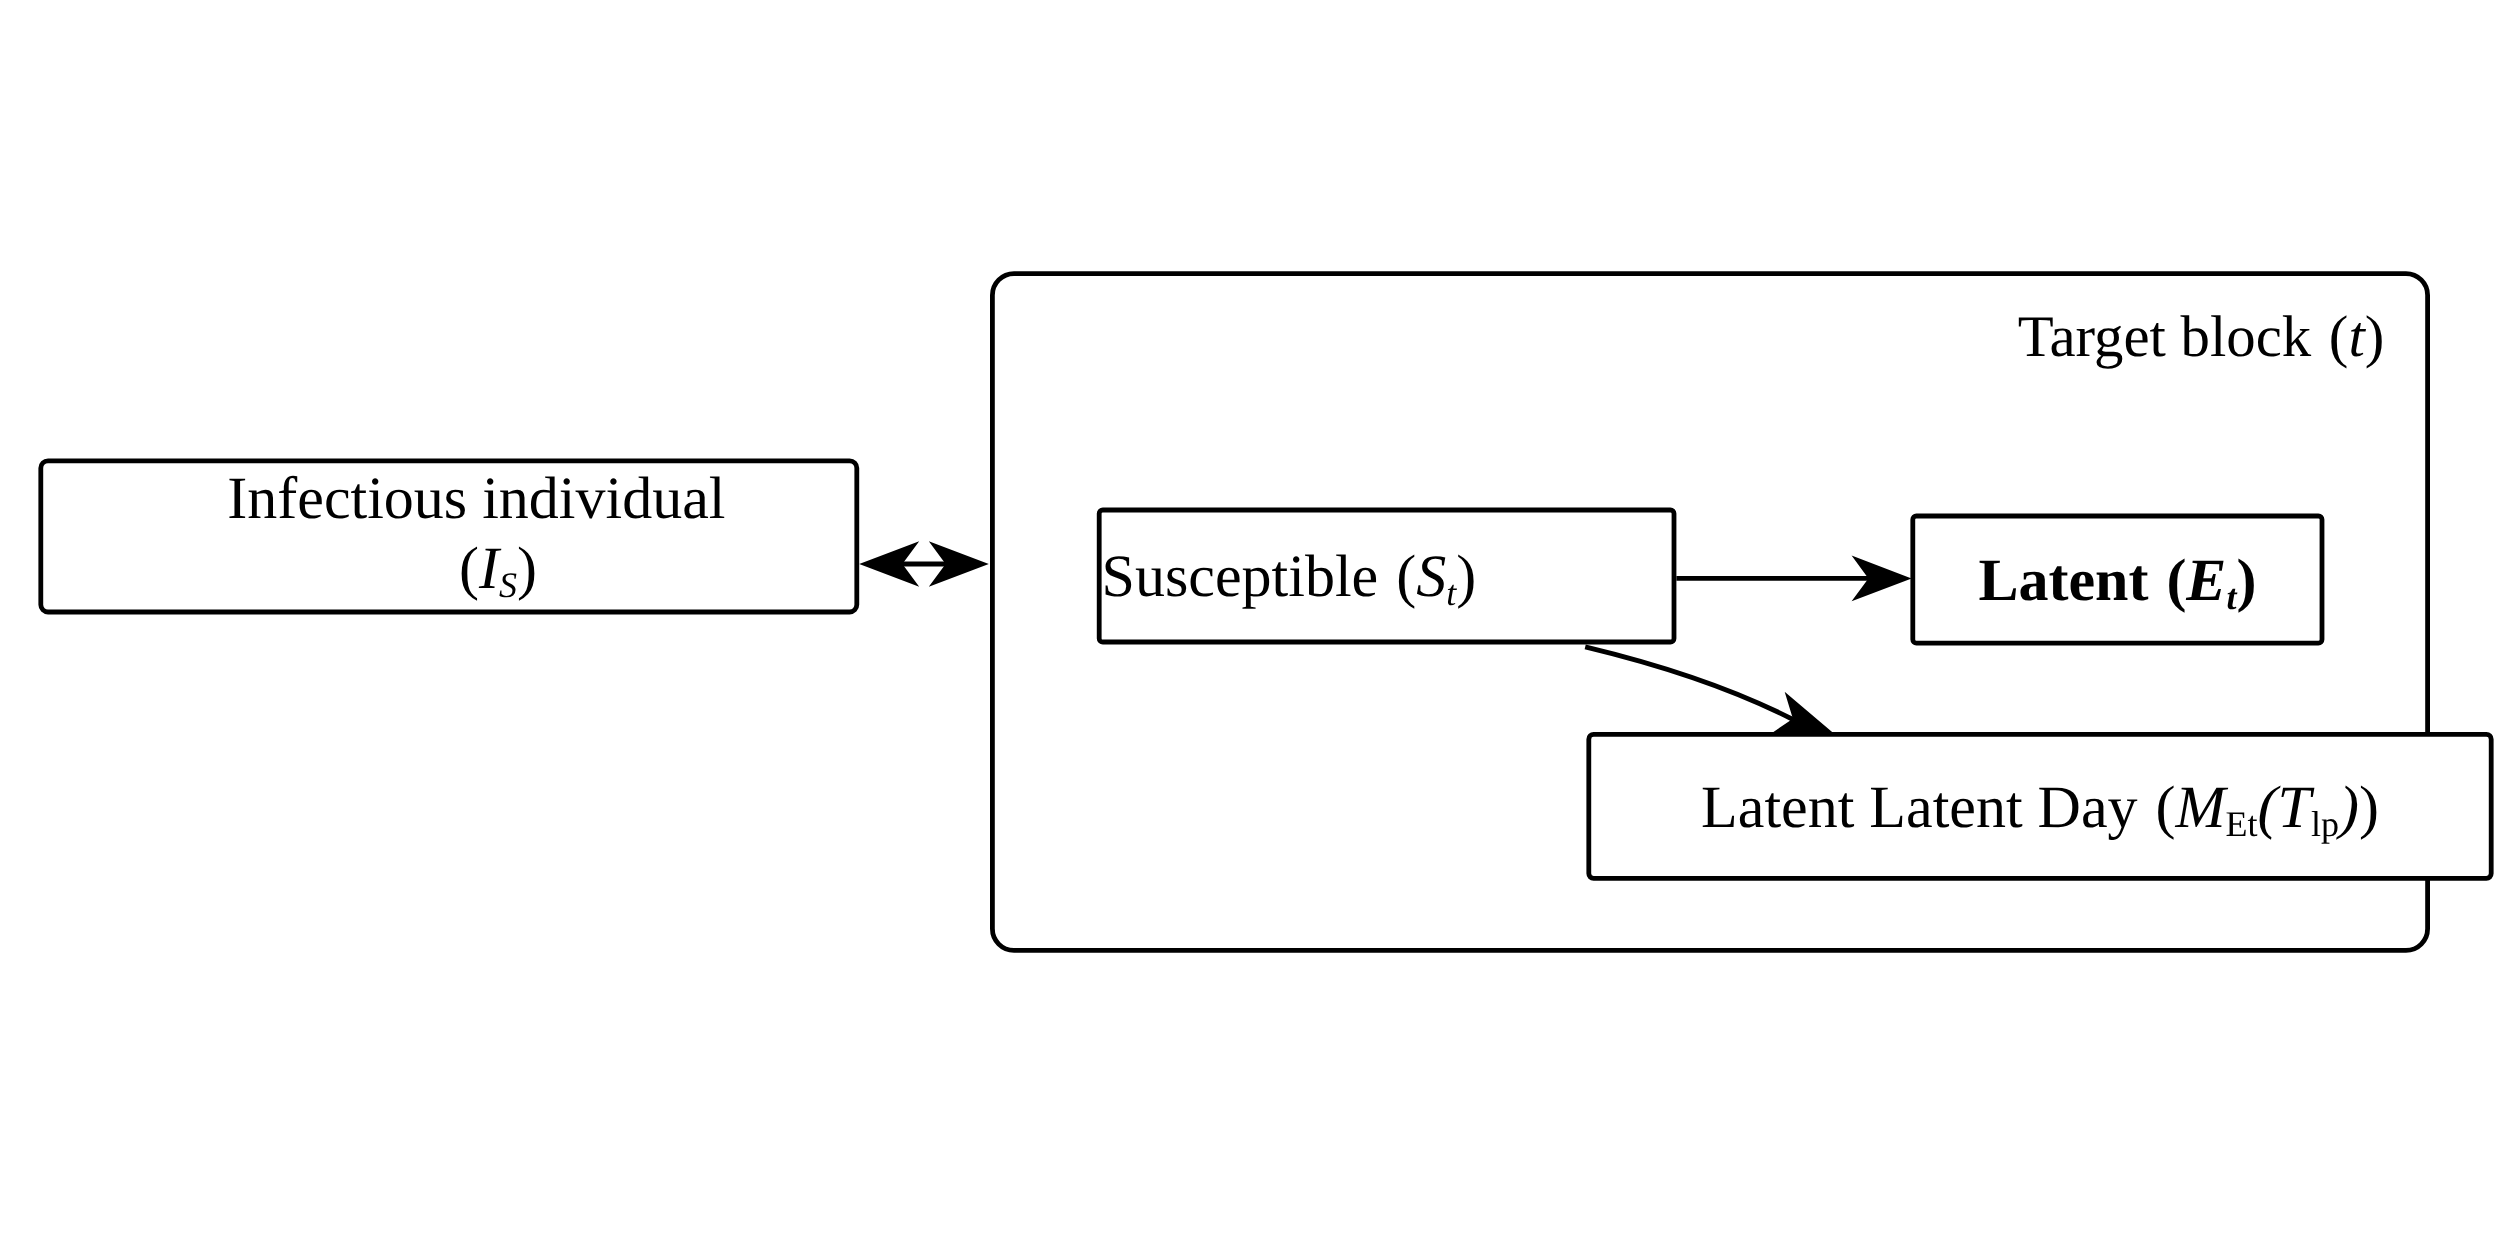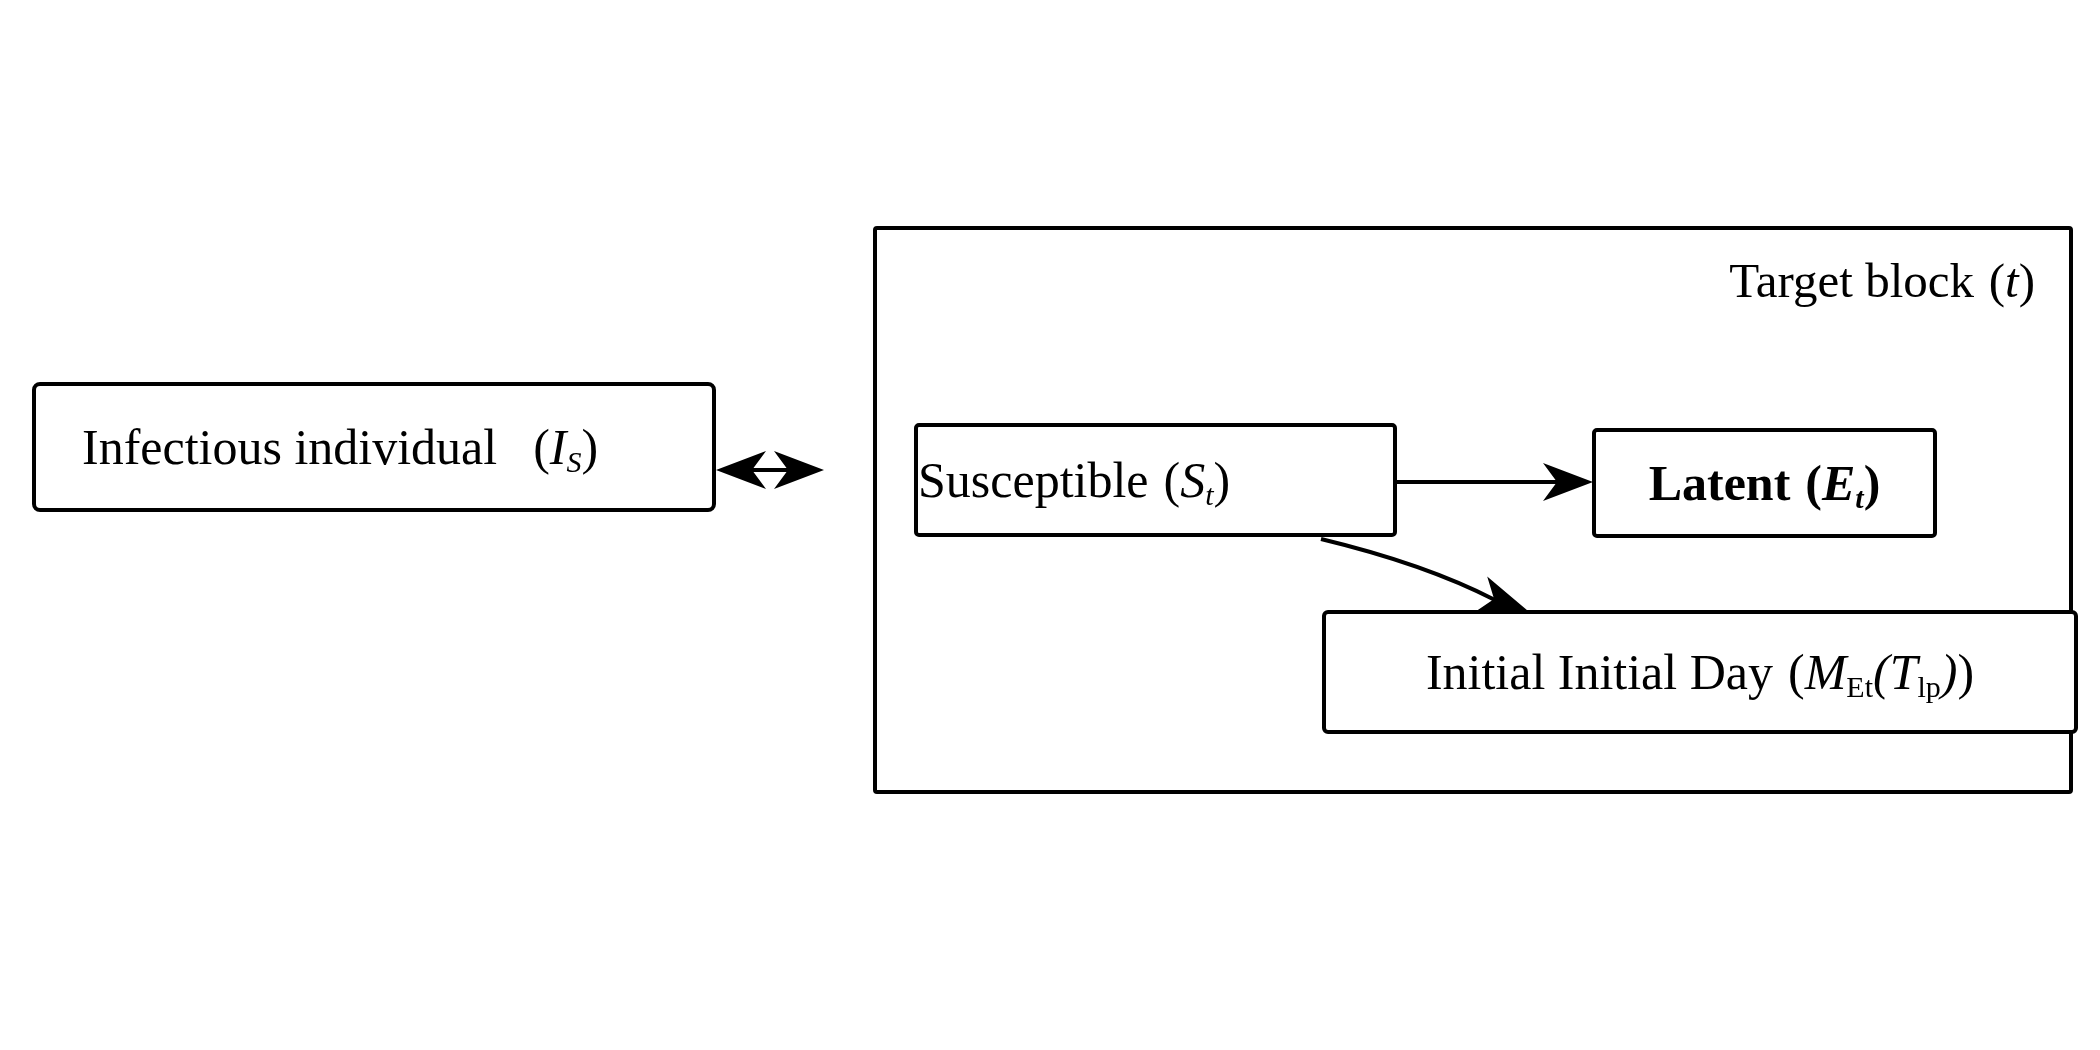--- a/index.html
+++ b/index.html
@@ -4,22 +4,22 @@
 <style>
   html,body{margin:0;padding:0;background:#ffffff;}
   .canvas{
     position:relative;width:2100px;height:1050px;background:#ffffff;
     font-family:"Liberation Serif","DejaVu Serif",serif;color:#000000;overflow:hidden;
   }
   .box{
     position:absolute;box-sizing:border-box;border:4px solid #000000;background:#ffffff;
     display:flex;align-items:center;font-size:50px;white-space:nowrap;
   }
-  #box-infectious{left:32px;top:382px;width:684px;height:130px;border-radius:8px;padding-left:46px;}
-  #box-target{left:873px;top:226px;width:1200px;height:568px;border-radius:4px;background:transparent;}
+  #box-infectious{left:32px;top:382px;width:684px;height:130px;border-radius:8px;padding-left:46px;flex-direction:column;}
+  #box-target{left:825px;top:226px;width:1200px;height:568px;border-radius:20px;background:transparent;}
   .target-label{position:absolute;top:22px;right:34px;font-size:49px;white-space:nowrap;}
   #box-susceptible{left:914px;top:423px;width:483px;height:114px;border-radius:5px;}
   #box-latent{left:1592px;top:428px;width:345px;height:110px;border-radius:5px;justify-content:center;font-weight:bold;}
   #box-initial{left:1322px;top:610px;width:756px;height:124px;border-radius:6px;justify-content:center;}
   .math{margin-left:.3em;}
   #box-infectious .math{margin-left:.72em;}
   .math i{font-style:italic;}
   .math sub{font-size:.6em;line-height:0;vertical-align:-0.25em;}
   .math sub.it, .math i.paren{font-style:italic;}
   svg.overlay{position:absolute;left:0;top:0;pointer-events:none;}
@@ -44,21 +44,21 @@
     <span>Susceptible</span>
       <span class="math"><span>(</span><i>S</i><sub class="it">t</sub><span>)</span></span>
   </div>
 
   <div class="box" id="box-latent">
     <span>Latent</span>
       <span class="math"><span>(</span><i>E</i><sub class="it">t</sub><span>)</span></span>
   </div>
 
   <div class="box" id="box-initial">
-    <span>Initial Initial Day</span>
+    <span>Latent Latent Day</span>
       <span class="math"><span>(</span><i>M</i><sub>Et</sub><i class="paren">(</i><i>T</i><sub>lp</sub><i class="paren">)</i><span>)</span></span>
   </div>
 
   <svg class="overlay" width="2100" height="1050" viewBox="0 0 2100 1050">
 
     <g>
       <line class="shaft" x1="746" y1="470" x2="794" y2="470"></line>
       <path class="head" d="M716,470 L766,451 L752,470 L766,489 Z"></path>
       <path class="head" d="M824,470 L774,451 L788,470 L774,489 Z"></path>
     </g>

